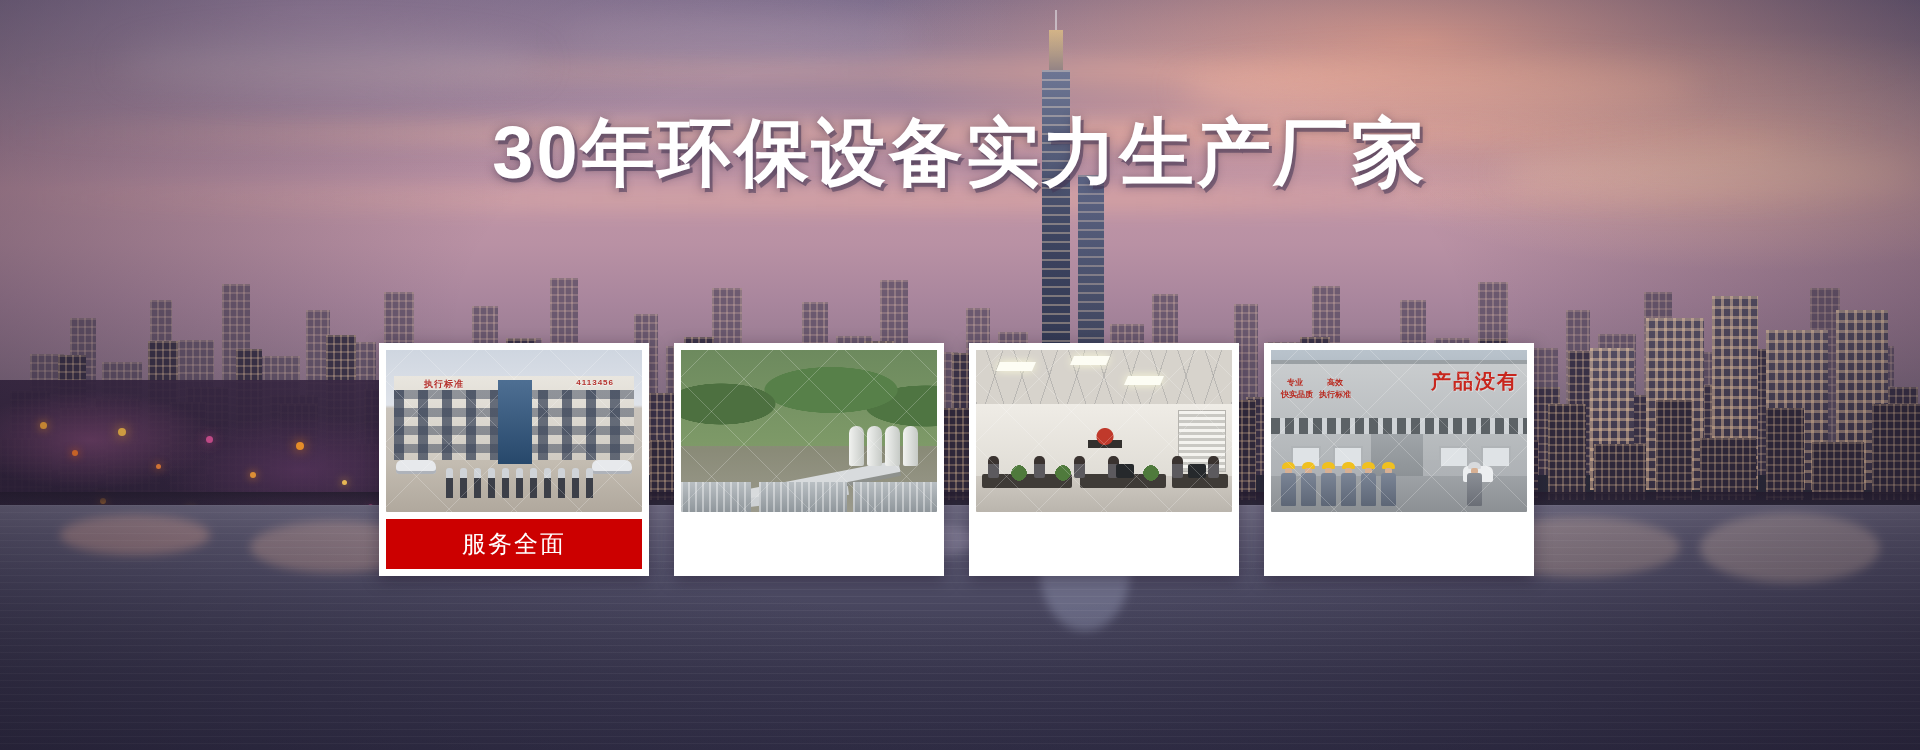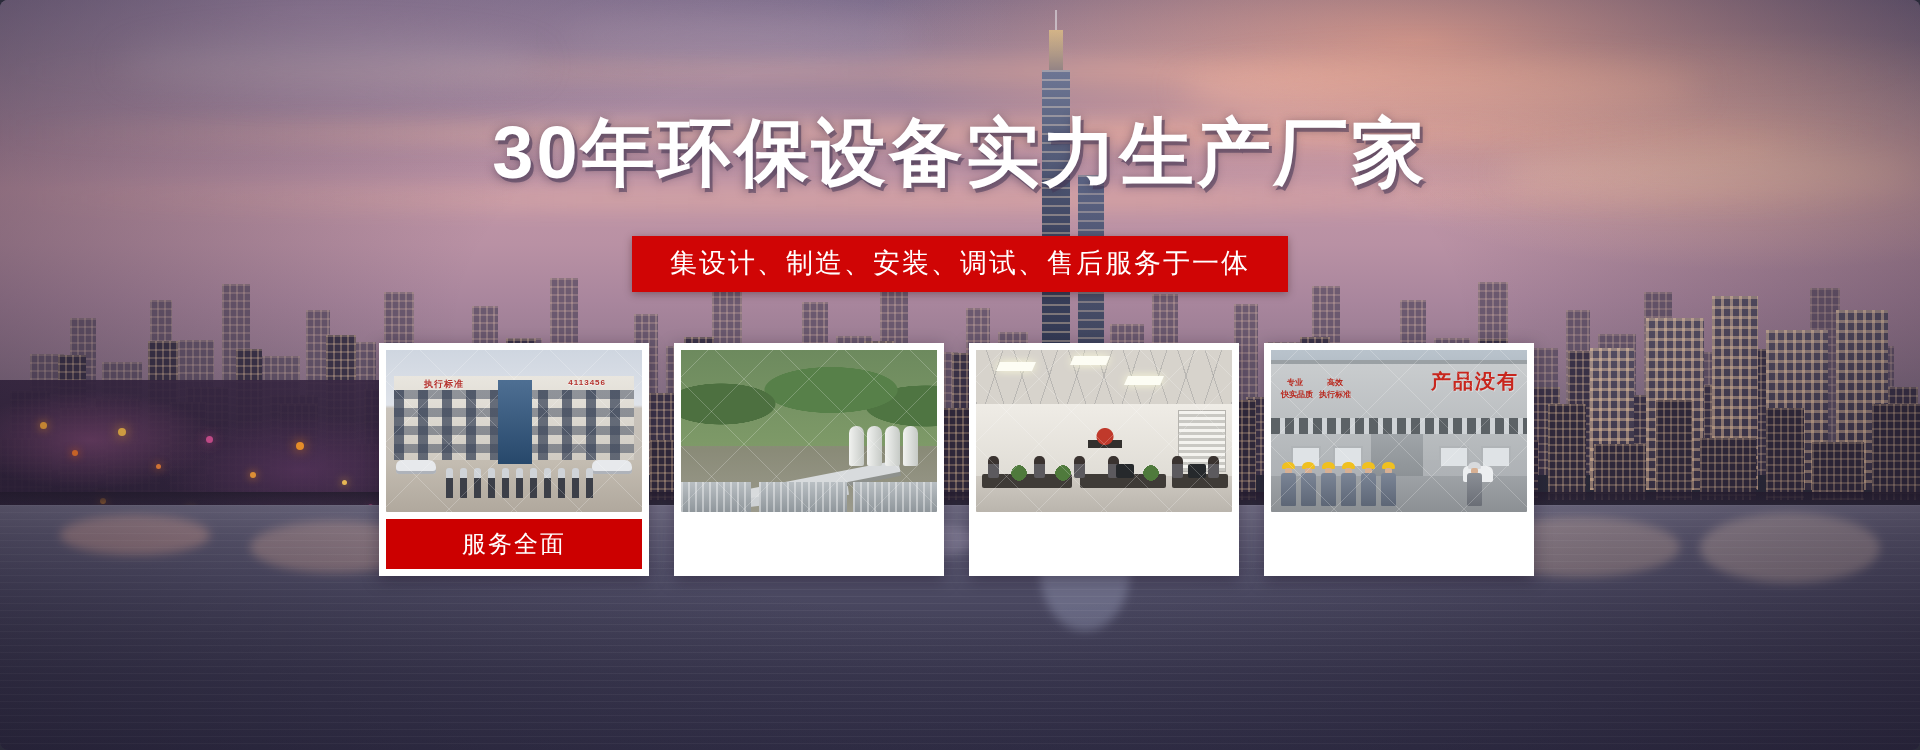--- a/index.html
+++ b/index.html
@@ -6,21 +6,20 @@
   html,body { width:1920px; height:750px; overflow:hidden; }
   body {
     font-family:"Liberation Sans","DejaVu Sans",sans-serif;
     background:#2b2b3a;
   }
 
   .banner {
     position:relative;
     width:1920px; height:750px;
     overflow:hidden;
-    border-radius:8px;
   }
 
   
   .bg { position:absolute; inset:0; }
 
   .sky {
     position:absolute; left:0; top:0; width:1920px; height:470px;
     background:
       radial-gradient(ellipse 900px 260px at 1420px 40px, rgba(255,176,150,.75) 0%, rgba(255,176,150,0) 62%),
       radial-gradient(ellipse 1100px 300px at 300px 10px, rgba(190,160,190,.55) 0%, rgba(190,160,190,0) 65%),
@@ -239,21 +238,21 @@
     position:absolute; left:112px; top:30px; width:34px; height:84px;
     background:linear-gradient(180deg,#4e6f93,#27486b);
     z-index:3;
   }
   .p1-sign{
     position:absolute; left:38px; top:28px;
     color:#b5332f; font-size:9px; font-weight:bold; letter-spacing:1px; z-index:4;
     text-shadow:0 1px 0 rgba(255,255,255,.5);
   }
   .p1-phone{
-    position:absolute; right:36px; top:28px;
+    position:absolute; right:28px; top:28px;
     color:#b5332f; font-size:8px; font-weight:bold; letter-spacing:1px; z-index:4;
     text-shadow:0 1px 0 rgba(255,255,255,.5);
   }
   .p1-ground{
     position:absolute; left:0; right:0; bottom:0; height:52px;
     background:linear-gradient(180deg,#c4bdb2,#b0a89d);
   }
   .p1-person{
     position:absolute; bottom:14px; width:7px; height:30px;
     background:linear-gradient(180deg,#cfd3d8 0 10px,#3c3f48 10px 100%);
@@ -600,23 +599,20 @@
       <div class="refl" style="left:860px;top:18px;width:120px;height:34px;background:rgba(200,180,220,.22);"></div>
     </div>
 
     <div class="vignette"></div>
   </div>
 
   <div class="content">
 
     <div class="headline">30年环保设备实力生产厂家</div>
 
-    <div class="subtitle-wrap">
-      <div class="subtitle">集设计、制造、安装、调试、售后服务于一体</div>
-    </div>
 
     <div class="cards">
 
       <div class="card">
         <div class="card-photo">
           <div class="p1">
             <div class="p1-building"></div>
             <div class="p1-glass"></div>
             <div class="p1-sign">执行标准</div>
             <div class="p1-phone">4113456</div>

